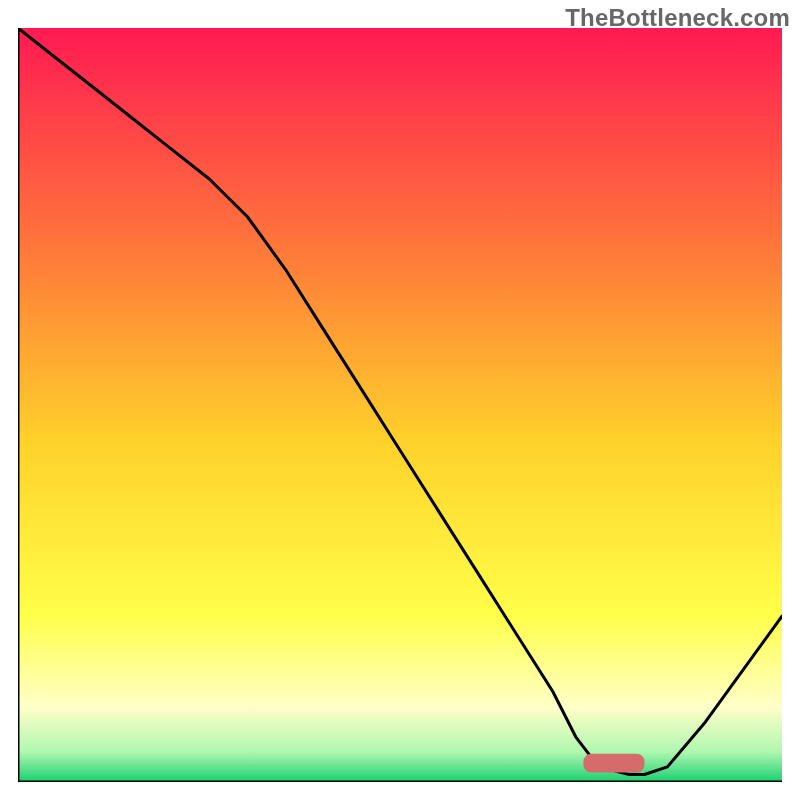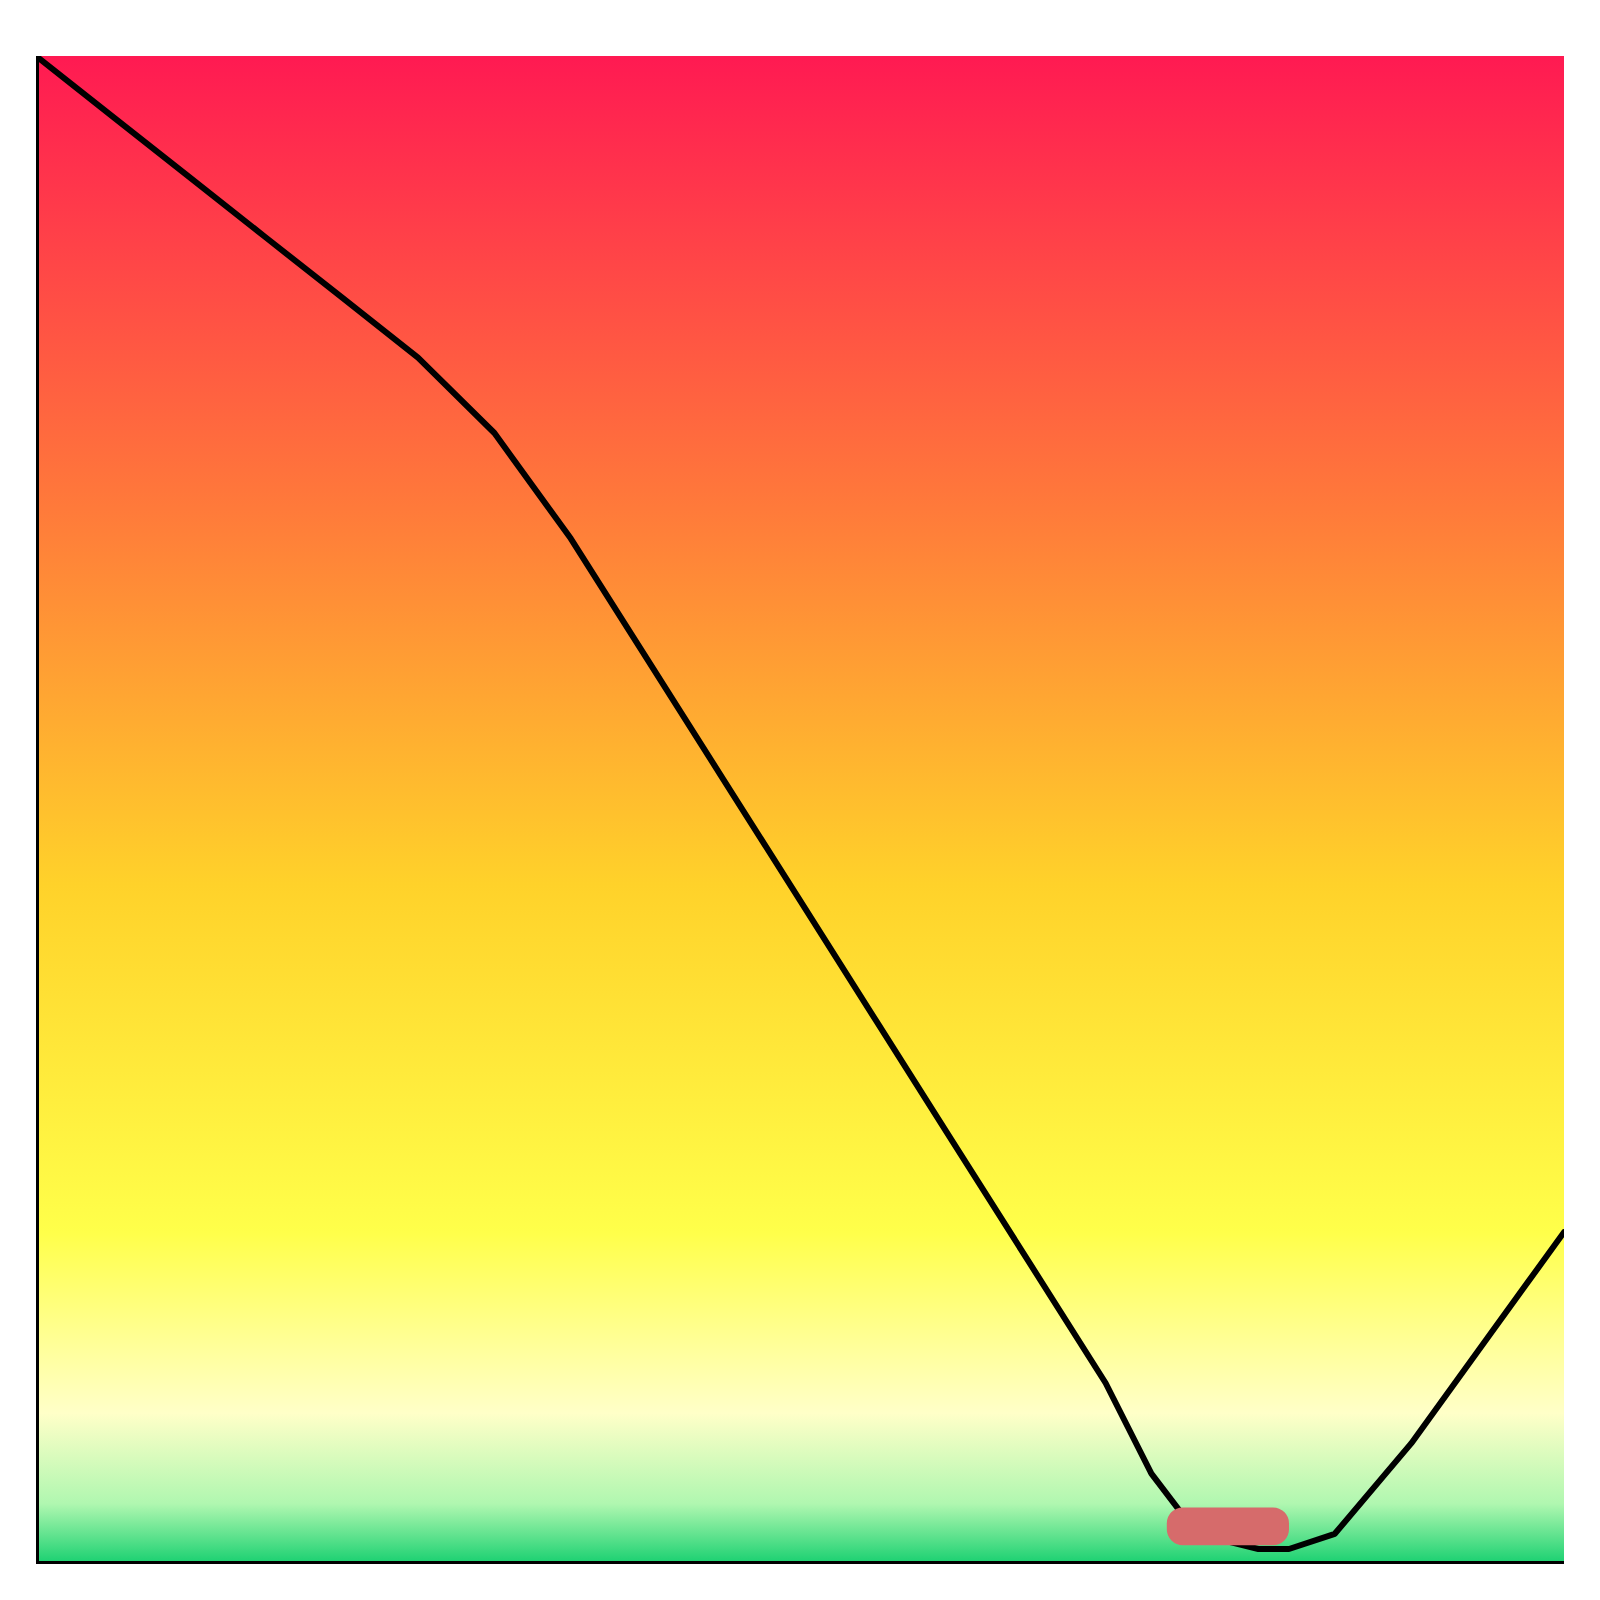--- a/index.html
+++ b/index.html
@@ -51,20 +51,21 @@
     stroke-linecap: round;
   }
   .marker {
     stroke: none;
   }
 </style>
 </head>
 <body>
 
 <div class="container">
+  <div class="watermark">TheBottleneck.com</div>
 
   <div class="chart-area">
     <svg class="chart" viewBox="0 0 764 754">
       <defs>
         <linearGradient id="bg-grad" x1="0" y1="0" x2="0" y2="1">
 
         <stop offset="0%" stop-color="#ff1a52"></stop>
             <stop offset="30%" stop-color="#ff7a3a"></stop>
             <stop offset="55.00000000000001%" stop-color="#ffd22a"></stop>
             <stop offset="78%" stop-color="#ffff4a"></stop>

